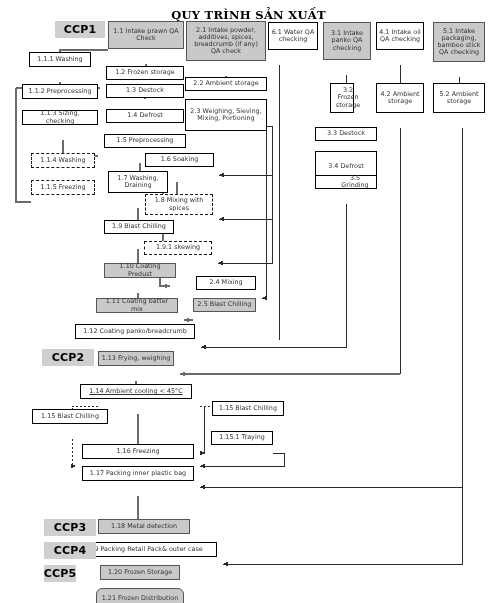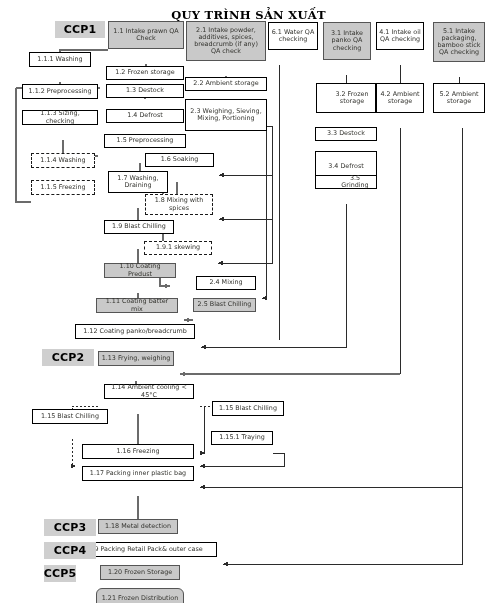--- a/index.html
+++ b/index.html
@@ -187,36 +187,36 @@
     <div class="node dash" style="left: 31px; top: 180px; width: 64px; height: 15px;">1.1.5 Freezing</div>
     <div class="node dash" style="left: 145px; top: 194px; width: 68px; height: 21px;">1.8 Mixing with spices</div>
     <div class="node" style="left: 104px; top: 220px; width: 70px; height: 14px;">1.9 Blast Chilling</div>
     <div class="node dash" style="left: 144px; top: 241px; width: 68px; height: 14px;">1.9.1 skewing</div>
     <div class="node gray" style="left: 104px; top: 263px; width: 72px; height: 15px;">1.10 Coating Predust</div>
     <div class="node" style="left: 196px; top: 276px; width: 60px; height: 14px;">2.4 Mixing</div>
     <div class="node gray" style="left: 96px; top: 298px; width: 82px; height: 15px;">1.11 Coating batter mix</div>
     <div class="node gray" style="left: 193px; top: 298px; width: 63px; height: 14px;">2.5 Blast Chilling</div>
     <div class="node" style="left: 75px; top: 324px; width: 120px; height: 15px;">1.12 Coating panko/breadcrumb</div>
     <div class="node gray" style="left: 98px; top: 351px; width: 76px; height: 15px;">1.13 Frying, weighing</div>
-    <div class="node" style="left: 104px; top: 384px; width: 90px; height: 15px;">1.14 Ambient cooling &lt; 45°C</div>
+    <div class="node" style="left: 80px; top: 384px; width: 112px; height: 15px; text-decoration: underline;">1.14 Ambient cooling &lt; 45°C</div>
     <div class="node" style="left: 212px; top: 401px; width: 72px; height: 15px;">1.15 Blast Chilling</div>
     <div class="node" style="left: 32px; top: 409px; width: 76px; height: 15px;">1.15 Blast Chilling</div>
     <div class="node" style="left: 211px; top: 431px; width: 62px; height: 14px;">1.15.1 Traying</div>
     <div class="node" style="left: 82px; top: 444px; width: 112px; height: 15px;">1.16  Freezing</div>
     <div class="node" style="left: 82px; top: 466px; width: 112px; height: 15px;">1.17  Packing inner plastic bag</div>
-    <div class="node gray" style="left: 98px; top: 519px; width: 80px; height: 15px;">1.18 Metal detection</div>
+    <div class="node gray" style="left: 98px; top: 519px; width: 92px; height: 15px;">1.18 Metal detection</div>
     <div class="node" style="left: 70px; top: 542px; width: 147px; height: 15px;">1.19 Packing Retail Pack&amp; outer case</div>
     <div class="node gray" style="left: 100px; top: 565px; width: 80px; height: 15px;">1.20 Frozen Storage</div>
     <div class="node gray" style="left: 96px; top: 588px; width: 88px; height: 22px; border-radius: 6px;">1.21 Frozen Distribution</div>
     <div class="node gray" style="left: 186px; top: 21px; width: 80px; height: 40px;">2.1 Intake powder, additives, spices, breadcrumb (if any) QA check</div>
     <div class="node" style="left: 185px; top: 77px; width: 82px; height: 14px;">2.2 Ambient storage</div>
     <div class="node" style="left: 185px; top: 99px; width: 82px; height: 32px;">2.3 Weighing, Sieving, Mixing, Portioning</div>
     <div class="node" style="left: 268px; top: 22px; width: 50px; height: 28px;">6.1 Water QA checking</div>
     <div class="node gray" style="left: 323px; top: 22px; width: 48px; height: 38px;">3.1 Intake panko QA checking</div>
-    <div class="node" style="left: 316px; top: 83px; width: 60px; height: 30px; padding-left: 14px;">3.2 Frozen storage</div>
+    <div class="node" style="left: 330px; top: 83px; width: 24px; height: 30px; padding-left: 14px;">3.2 Frozen storage</div>
     <div class="node" style="left: 315px; top: 127px; width: 62px; height: 14px;">3.3 Destock</div>
     <div class="node" style="left: 315px; top: 151px; width: 62px; height: 32px;">3.4 Defrost</div>
     <div class="node" style="left: 315px; top: 175px; width: 62px; height: 14px; padding-left: 20px;">3.5 Grinding</div>
     <div class="node" style="left: 376px; top: 22px; width: 48px; height: 28px;">4.1 Intake oil QA checking</div>
     <div class="node" style="left: 376px; top: 83px; width: 48px; height: 30px;">4.2 Ambient storage</div>
     <div class="node gray" style="left: 433px; top: 22px; width: 52px; height: 40px;">5.1 Intake packaging, bamboo stick QA checking</div>
     <div class="node" style="left: 433px; top: 83px; width: 52px; height: 30px;">5.2 Ambient storage</div>
   </div>
 <div id="ccps">
     <div class="ccp" style="left: 55px; top: 21px; width: 50px; height: 17px;">CCP1</div>

